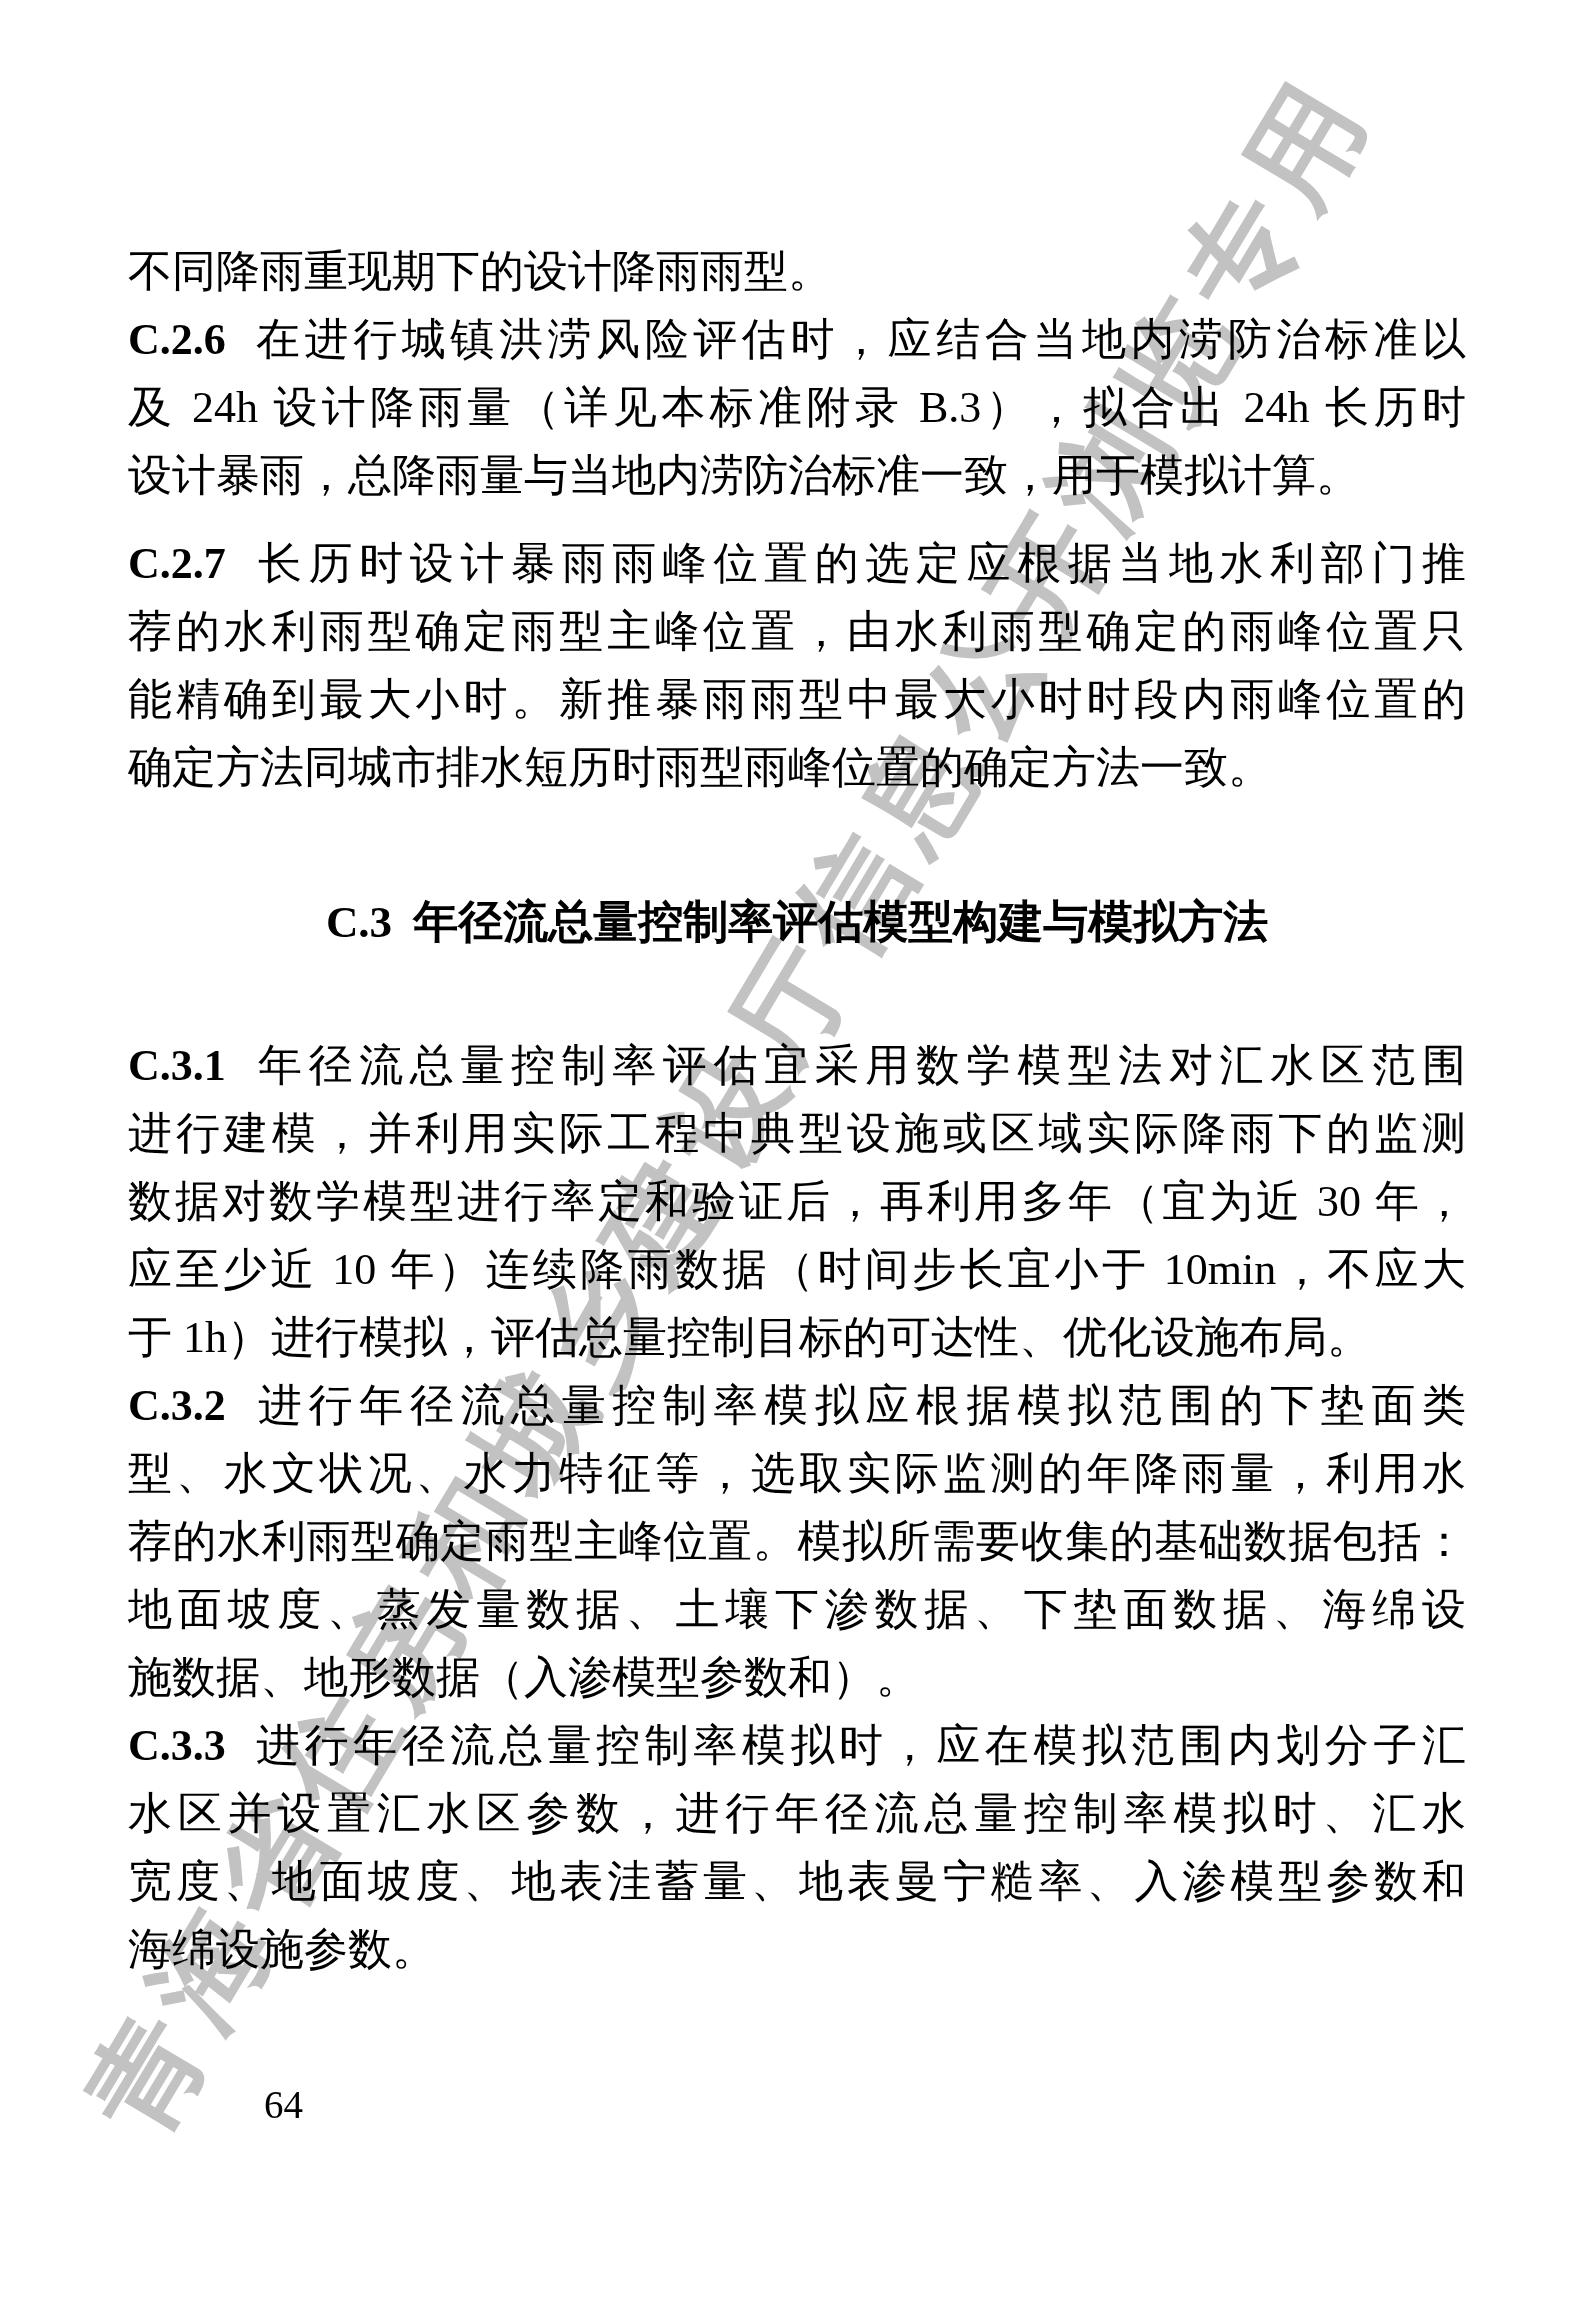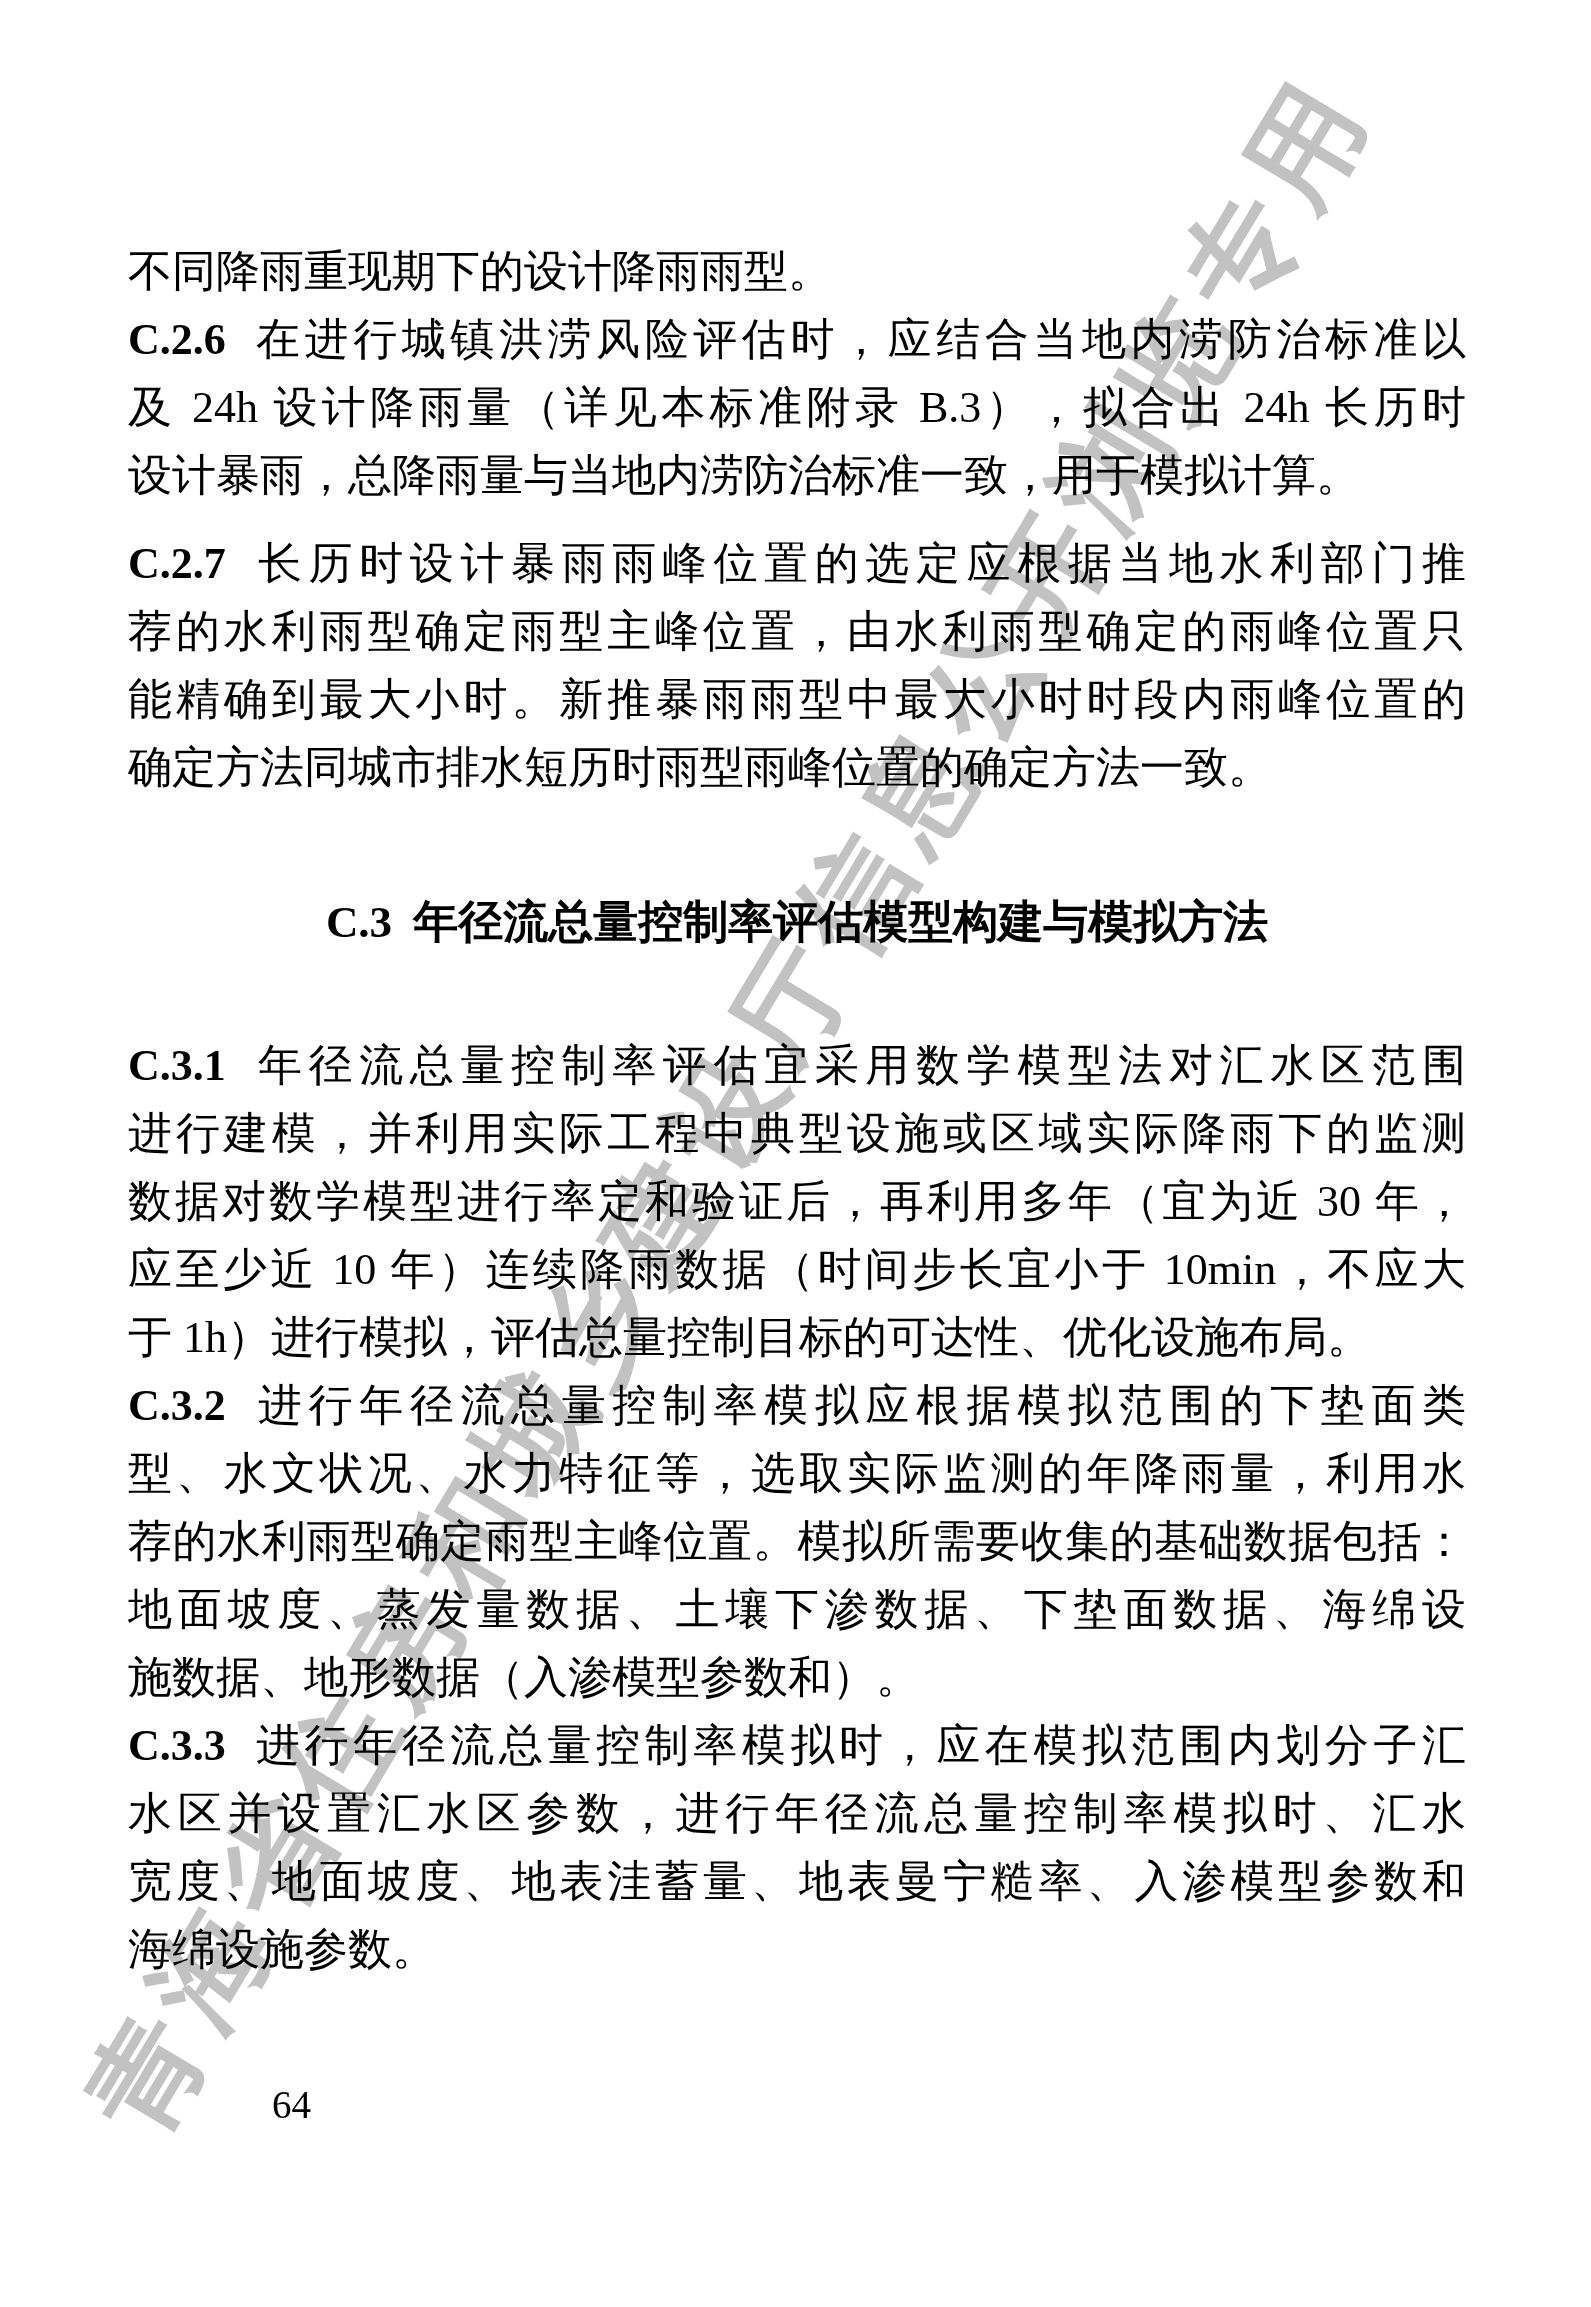--- a/index.html
+++ b/index.html
@@ -70,21 +70,21 @@
     font-size: 45px;
     line-height: 83px;
     font-weight: bold;
     text-align-last: center;
   }
   .heading .h-num {
     margin-right: 21px;
   }
   .pagenum {
     position: absolute;
-    left: 272px;
+    left: 264px;
     top: 2082px;
     font-size: 39px;
     line-height: 45px;
     z-index: 1;
     text-align: right;
   }
 </style>
 </head>
 <body>
 

